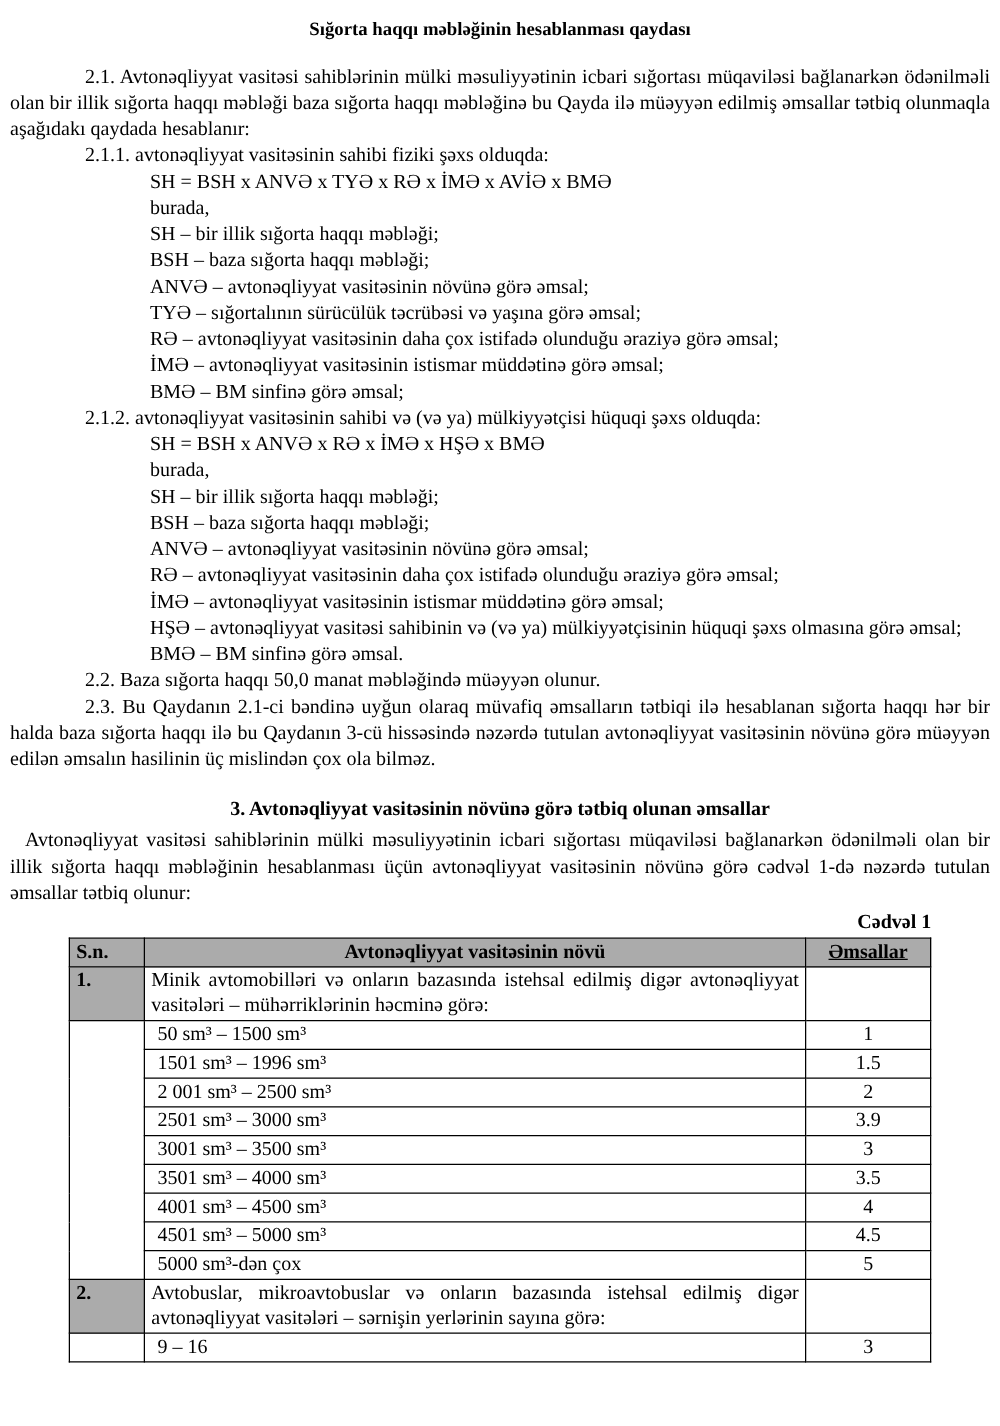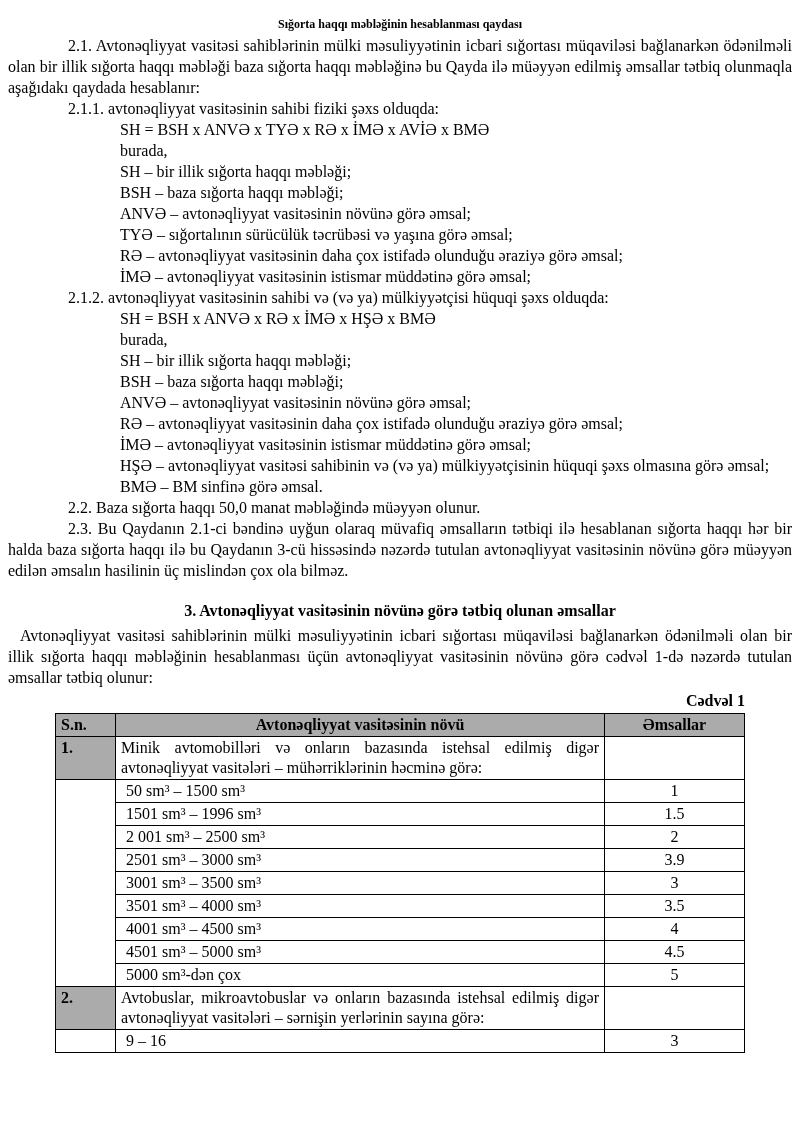--- a/index.html
+++ b/index.html
@@ -7,25 +7,25 @@
   body {
     width: 800px;
     min-height: 1141px;
     font-family: "Liberation Serif", "DejaVu Serif", serif;
     font-size: 16px;
     color: #000;
   }
   .page { padding: 14px 8px 0 8px; }
 
   .title {
-    font-size: 12px;
+    font-size: 15px;
     font-weight: bold;
     text-align: center;
     line-height: 21px;
-    margin-bottom: 0;
+    margin-bottom: 16px;
   }
   .para {
     text-align: justify;
     text-indent: 60px;
     line-height: 21px;
   }
   .para.small-indent { text-indent: 12px; }
   .def-line {
     margin-left: 112px;
     line-height: 21px;
@@ -65,21 +65,21 @@
     font-size: 16px;
   }
   th {
     background: var(--header-bg, #ababab);
     font-weight: bold;
     text-align: left;
   }
   th.col-type { text-align: center; }
   th.col-val  { text-align: center; }
   .col-sn  { width: 60px; }
-  .col-val { width: 140px; }
+  .col-val { width: 100px; text-decoration: underline; }
   td.num {
     background: var(--header-bg, #ababab);
     font-weight: bold;
   }
   td.desc { text-align: justify; }
   td.val  { text-align: center; }
   td.label { padding-left: 10px; }
   td.spacer { background: #fff; }
 </style>
 </head>
@@ -94,20 +94,21 @@
 
   <div id="defs1">
       <div class="def-line">SH = BSH x ANVƏ x TYƏ x RƏ x İMƏ x AVİƏ x BMƏ</div>
       <div class="def-line">burada,</div>
       <div class="def-line">SH – bir illik sığorta haqqı məbləği;</div>
       <div class="def-line">BSH – baza sığorta haqqı məbləği;</div>
       <div class="def-line">ANVƏ – avtonəqliyyat vasitəsinin növünə görə əmsal;</div>
       <div class="def-line">TYƏ – sığortalının sürücülük təcrübəsi və yaşına görə əmsal;</div>
       <div class="def-line">RƏ – avtonəqliyyat vasitəsinin daha çox istifadə olunduğu əraziyə görə əmsal;</div>
       <div class="def-line">İMƏ – avtonəqliyyat vasitəsinin istismar müddətinə görə əmsal;</div>
+      <div class="def-line">BMƏ – BM sinfinə görə əmsal;</div>
     </div>
 
   <p class="para">2.1.2. avtonəqliyyat vasitəsinin sahibi və (və ya) mülkiyyətçisi hüquqi şəxs olduqda:</p>
 
   <div id="defs2">
       <div class="def-line">SH = BSH x ANVƏ x RƏ x İMƏ x HŞƏ x BMƏ</div>
       <div class="def-line">burada,</div>
       <div class="def-line">SH – bir illik sığorta haqqı məbləği;</div>
       <div class="def-line">BSH – baza sığorta haqqı məbləği;</div>
       <div class="def-line">ANVƏ – avtonəqliyyat vasitəsinin növünə görə əmsal;</div>

